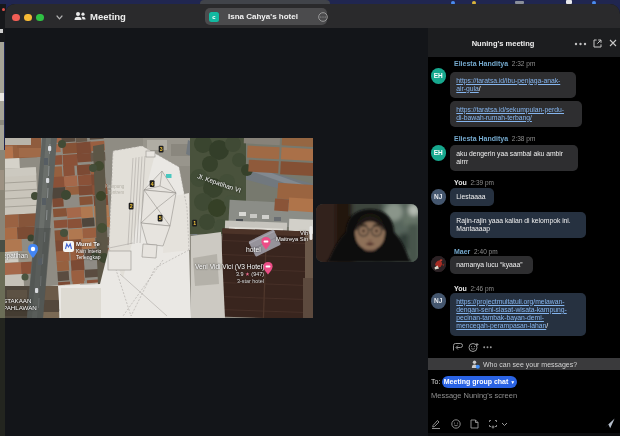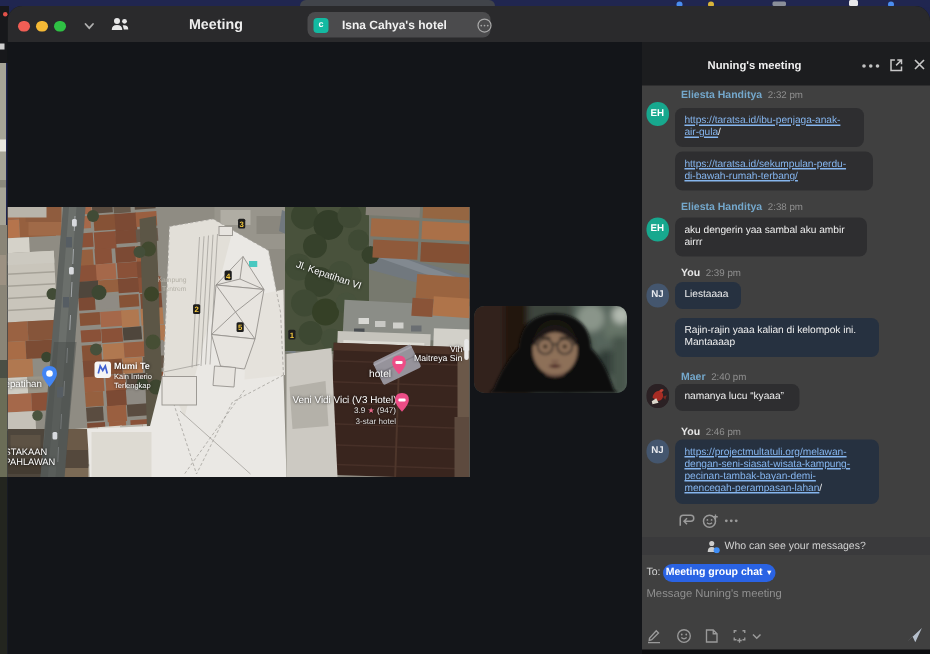--- a/index.html
+++ b/index.html
@@ -42,21 +42,21 @@
   <div class="abs" style="left:31px;top:9.5px;width:7.5px;height:7.5px;border-radius:50%;background:#2fc144;"></div>
   <svg class="abs" style="left:51px;top:10.5px;" width="7" height="5" viewBox="0 0 7 5">
       <path d="M1 1 L3.5 3.8 L6 1" stroke="#b0b0b0" stroke-width="1.2" fill="none" stroke-linecap="round"></path>
     </svg>
   <svg class="abs" style="left:69px;top:7px;" width="12" height="11" viewBox="0 0 12 11">
     <circle cx="4" cy="3" r="2" fill="#e8e8e8"></circle>
       <path d="M0.5 9 Q0.5 5.7 4 5.7 Q7.5 5.7 7.5 9 Z" fill="#e8e8e8"></path>
     <circle cx="9" cy="3.2" r="1.6" fill="#e8e8e8"></circle>
       <path d="M7.8 5.9 Q11.5 5.4 11.5 8.6 L8.6 8.6" fill="#e8e8e8"></path>
   </svg>
-  <div class="abs" style="left:85px;top:7px;color:#eeeeee;font-size:9.5px;font-weight:700;margin-left:36px;">Meeting</div>
+  <div class="abs" style="left:85px;top:7px;color:#eeeeee;font-size:9.5px;font-weight:700;">Meeting</div>
 
   <div class="abs" style="left:200px;top:4px;width:122px;height:16.5px;background:#4b4b4d;border-radius:5px;"></div>
   <div class="abs" style="left:204px;top:8px;width:10px;height:10px;background:#13b9a1;border-radius:2.5px;color:#fff;font-size:6px;font-weight:700;text-align:center;line-height:10px;">c</div>
   <div class="abs" style="left:223px;top:8px;color:#f2f2f2;font-size:8px;font-weight:700;">Isna Cahya's hotel</div>
   <svg class="abs" style="left:313px;top:7.5px;" width="10" height="10" viewBox="0 0 12 12">
     <circle cx="6" cy="6" r="5.2" stroke="#a8a8a8" stroke-width="1" fill="none"></circle>
     <circle cx="3.4" cy="6" r="0.7" fill="#a8a8a8"></circle>
       <circle cx="6" cy="6" r="0.7" fill="#a8a8a8"></circle>
       <circle cx="8.6" cy="6" r="0.7" fill="#a8a8a8"></circle>
   </svg>
@@ -398,21 +398,21 @@
       <circle cx="47.5" cy="27" r="1.4" fill="#2e2119"></circle>
           <circle cx="60.5" cy="27" r="1.4" fill="#2e2119"></circle>
       <path d="M52,36.5 Q54,37.8 56,36.5" stroke="#6b4a3c" stroke-width="1" fill="none"></path>
       <path d="M49.5,40 Q54,42.8 58.5,40 Q56.5,38.6 54,38.8 Q51.5,38.6 49.5,40 Z" fill="#4e2b26"></path>
       <path d="M47,44 Q54,47 61,44 L60,46 Q54,48.5 48,46 Z" fill="#6e5244"></path>
       <path d="M10,58 Q24,46 36,43 Q45,51 54,51 Q63,51 72,43 Q84,46 96,58 Z" fill="#0a0b0c"></path>
     </g>
   </svg>
   </div>
 
-  <div class="abs" style="left:423px;top:24px;width:192px;height:408px;background:#404040;">
+  <div class="abs" style="left:423px;top:24px;width:192px;height:408px;background:#000000;">
 
     <div class="abs" style="left:0;top:0;width:192px;height:29px;background:#1c1d1f;"></div>
     <div class="abs" style="left:0;top:11px;width:150px;text-align:center;color:#f0f0f0;font-size:7.5px;font-weight:700;">Nuning's meeting</div>
     <svg class="abs" style="left:146px;top:14px;" width="13" height="4" viewBox="0 0 13 4">
         <circle cx="2" cy="2" r="1.2" fill="#c2c2c2"></circle>
         <circle cx="6.5" cy="2" r="1.2" fill="#c2c2c2"></circle>
         <circle cx="11" cy="2" r="1.2" fill="#c2c2c2"></circle>
       </svg>
     <svg class="abs" style="left:165px;top:11px;" width="9" height="9" viewBox="0 0 9 9">
         <path d="M3.6 1 H1 V8 H8 V5.4 M5.2 1 H8 V3.8 M8 1 L4.4 4.6" stroke="#c8c8c8" stroke-width="1" fill="none"></path>
@@ -470,21 +470,21 @@
     <div class="abs" style="left:0;top:330px;width:192px;height:12px;background:#3a3a3c;"></div>
     <svg class="abs" style="left:43px;top:332px;" width="9" height="9" viewBox="0 0 9 9">
         <circle cx="3.5" cy="2.3" r="1.7" fill="#cccccc"></circle>
         <path d="M0.8 8 Q0.8 4.6 3.5 4.6 Q6.2 4.6 6.2 8 Z" fill="#cccccc"></path>
         <circle cx="6.8" cy="6.8" r="2" fill="#3e8df6"></circle>
       </svg>
     <div class="abs" style="left:55px;top:332.5px;color:#d2d2d2;font-size:7px;">Who can see your messages?</div>
 
     <div class="abs" style="left:3px;top:350px;color:#d8d8d8;font-size:7px;">To:</div>
     <div class="abs" style="left:14px;top:347.5px;width:75px;height:12.5px;background:#2a63e4;border-radius:7px;color:#fff;font-size:7px;font-weight:700;text-align:center;line-height:12.5px;">Meeting group chat <span style="font-size:5px;">▼</span></div>
-    <div class="abs" style="left:3px;top:363px;color:#8f8f8f;font-size:7.5px;">Message Nuning's meeting</div>
+    <div class="abs" style="left:3px;top:363px;color:#8f8f8f;font-size:7.5px;">Message Nuning's screen</div>
 
     <svg class="abs" style="left:3px;top:391px;" width="10" height="10" viewBox="0 0 10 10">
         <path d="M2 6.5 L6.5 1.5 L8 3 L3.5 7.5 L1.8 8 Z M1 9.5 H9" stroke="#9a9a9a" stroke-width="0.9" fill="none"></path>
       </svg>
     <svg class="abs" style="left:22.6px;top:391px;" width="10" height="10" viewBox="0 0 10 10">
         <circle cx="5" cy="5" r="4.2" stroke="#9a9a9a" stroke-width="0.9" fill="none"></circle>
         <circle cx="3.5" cy="4" r="0.6" fill="#9a9a9a"></circle>
         <circle cx="6.5" cy="4" r="0.6" fill="#9a9a9a"></circle>
         <path d="M3.2 6 Q5 7.7 6.8 6" stroke="#9a9a9a" stroke-width="0.8" fill="none"></path>
       </svg>

